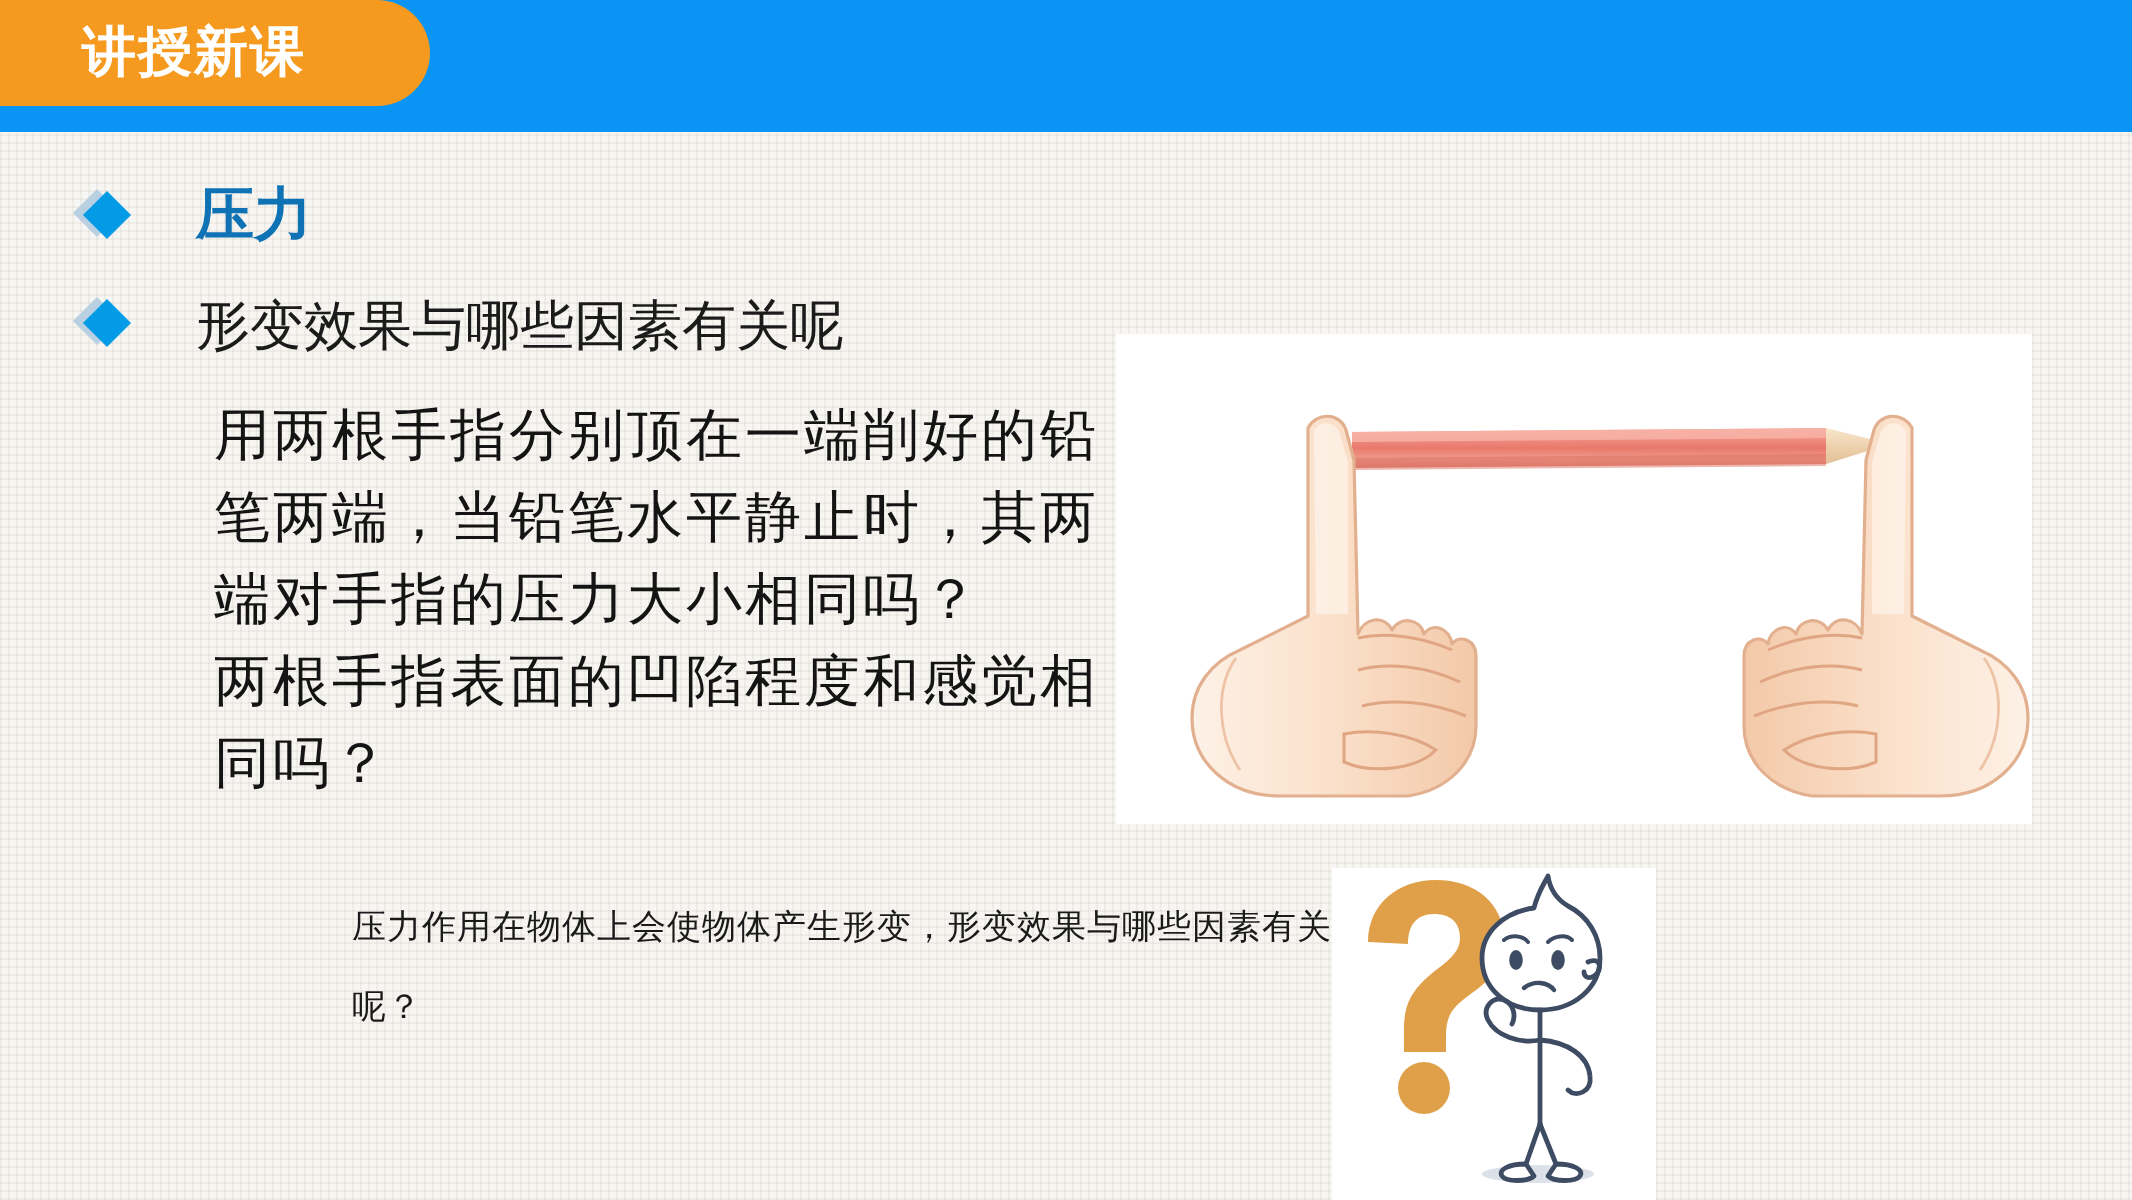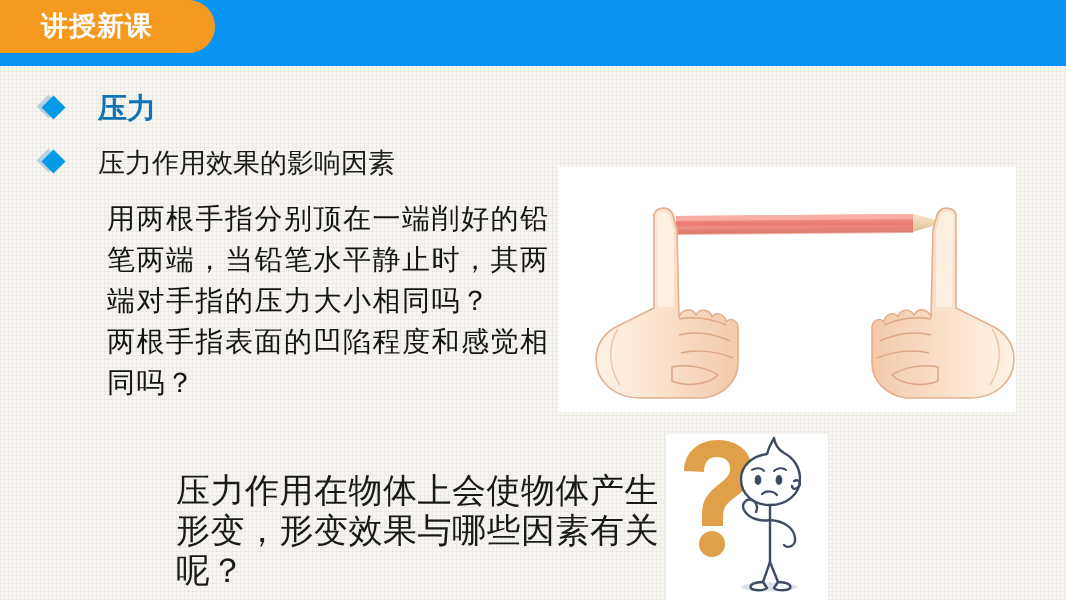--- a/index.html
+++ b/index.html
@@ -121,24 +121,24 @@
     line-height: 41px;
     color: #141414;
     letter-spacing: 1.5px;
     white-space: pre-wrap;
   }
 
   
   #bottom-question {
     position: absolute;
     left: 176px;
-    top: 470px;
+    top: 444px;
     width: 500px;
     font-family: "Liberation Sans", "DejaVu Sans", sans-serif;
-    font-size: 34px;
+    font-size: 17px;
     line-height: 40px;
     color: #1a1a1a;
     letter-spacing: .5px;
     white-space: pre-wrap;
   }
 
   
   #photo-hands-pencil {
     position: absolute;
     left: 558px;
@@ -173,21 +173,21 @@
     </div>
   </div>
 
   <div class="bullet-row" id="bullet-row-1">
     <span class="diamond"></span>
     <span class="heading-primary">压力</span>
   </div>
 
   <div class="bullet-row" id="bullet-row-2">
     <span class="diamond"></span>
-    <span class="heading-secondary">压力作用效果的影响因素</span>
+    <span class="heading-secondary">形变效果与哪些因素有关呢</span>
   </div>
 
   <div id="body-paragraph">用两根手指分别顶在一端削好的铅笔两端，当铅笔水平静止时，其两端对手指的压力大小相同吗？
 两根手指表面的凹陷程度和感觉相同吗？</div>
 
   <div id="bottom-question">压力作用在物体上会使物体产生形变，形变效果与哪些因素有关呢？</div>
 
   <div id="photo-hands-pencil">
     <svg width="458" height="245" viewBox="0 0 458 245" xmlns="http://www.w3.org/2000/svg">
       <defs>

